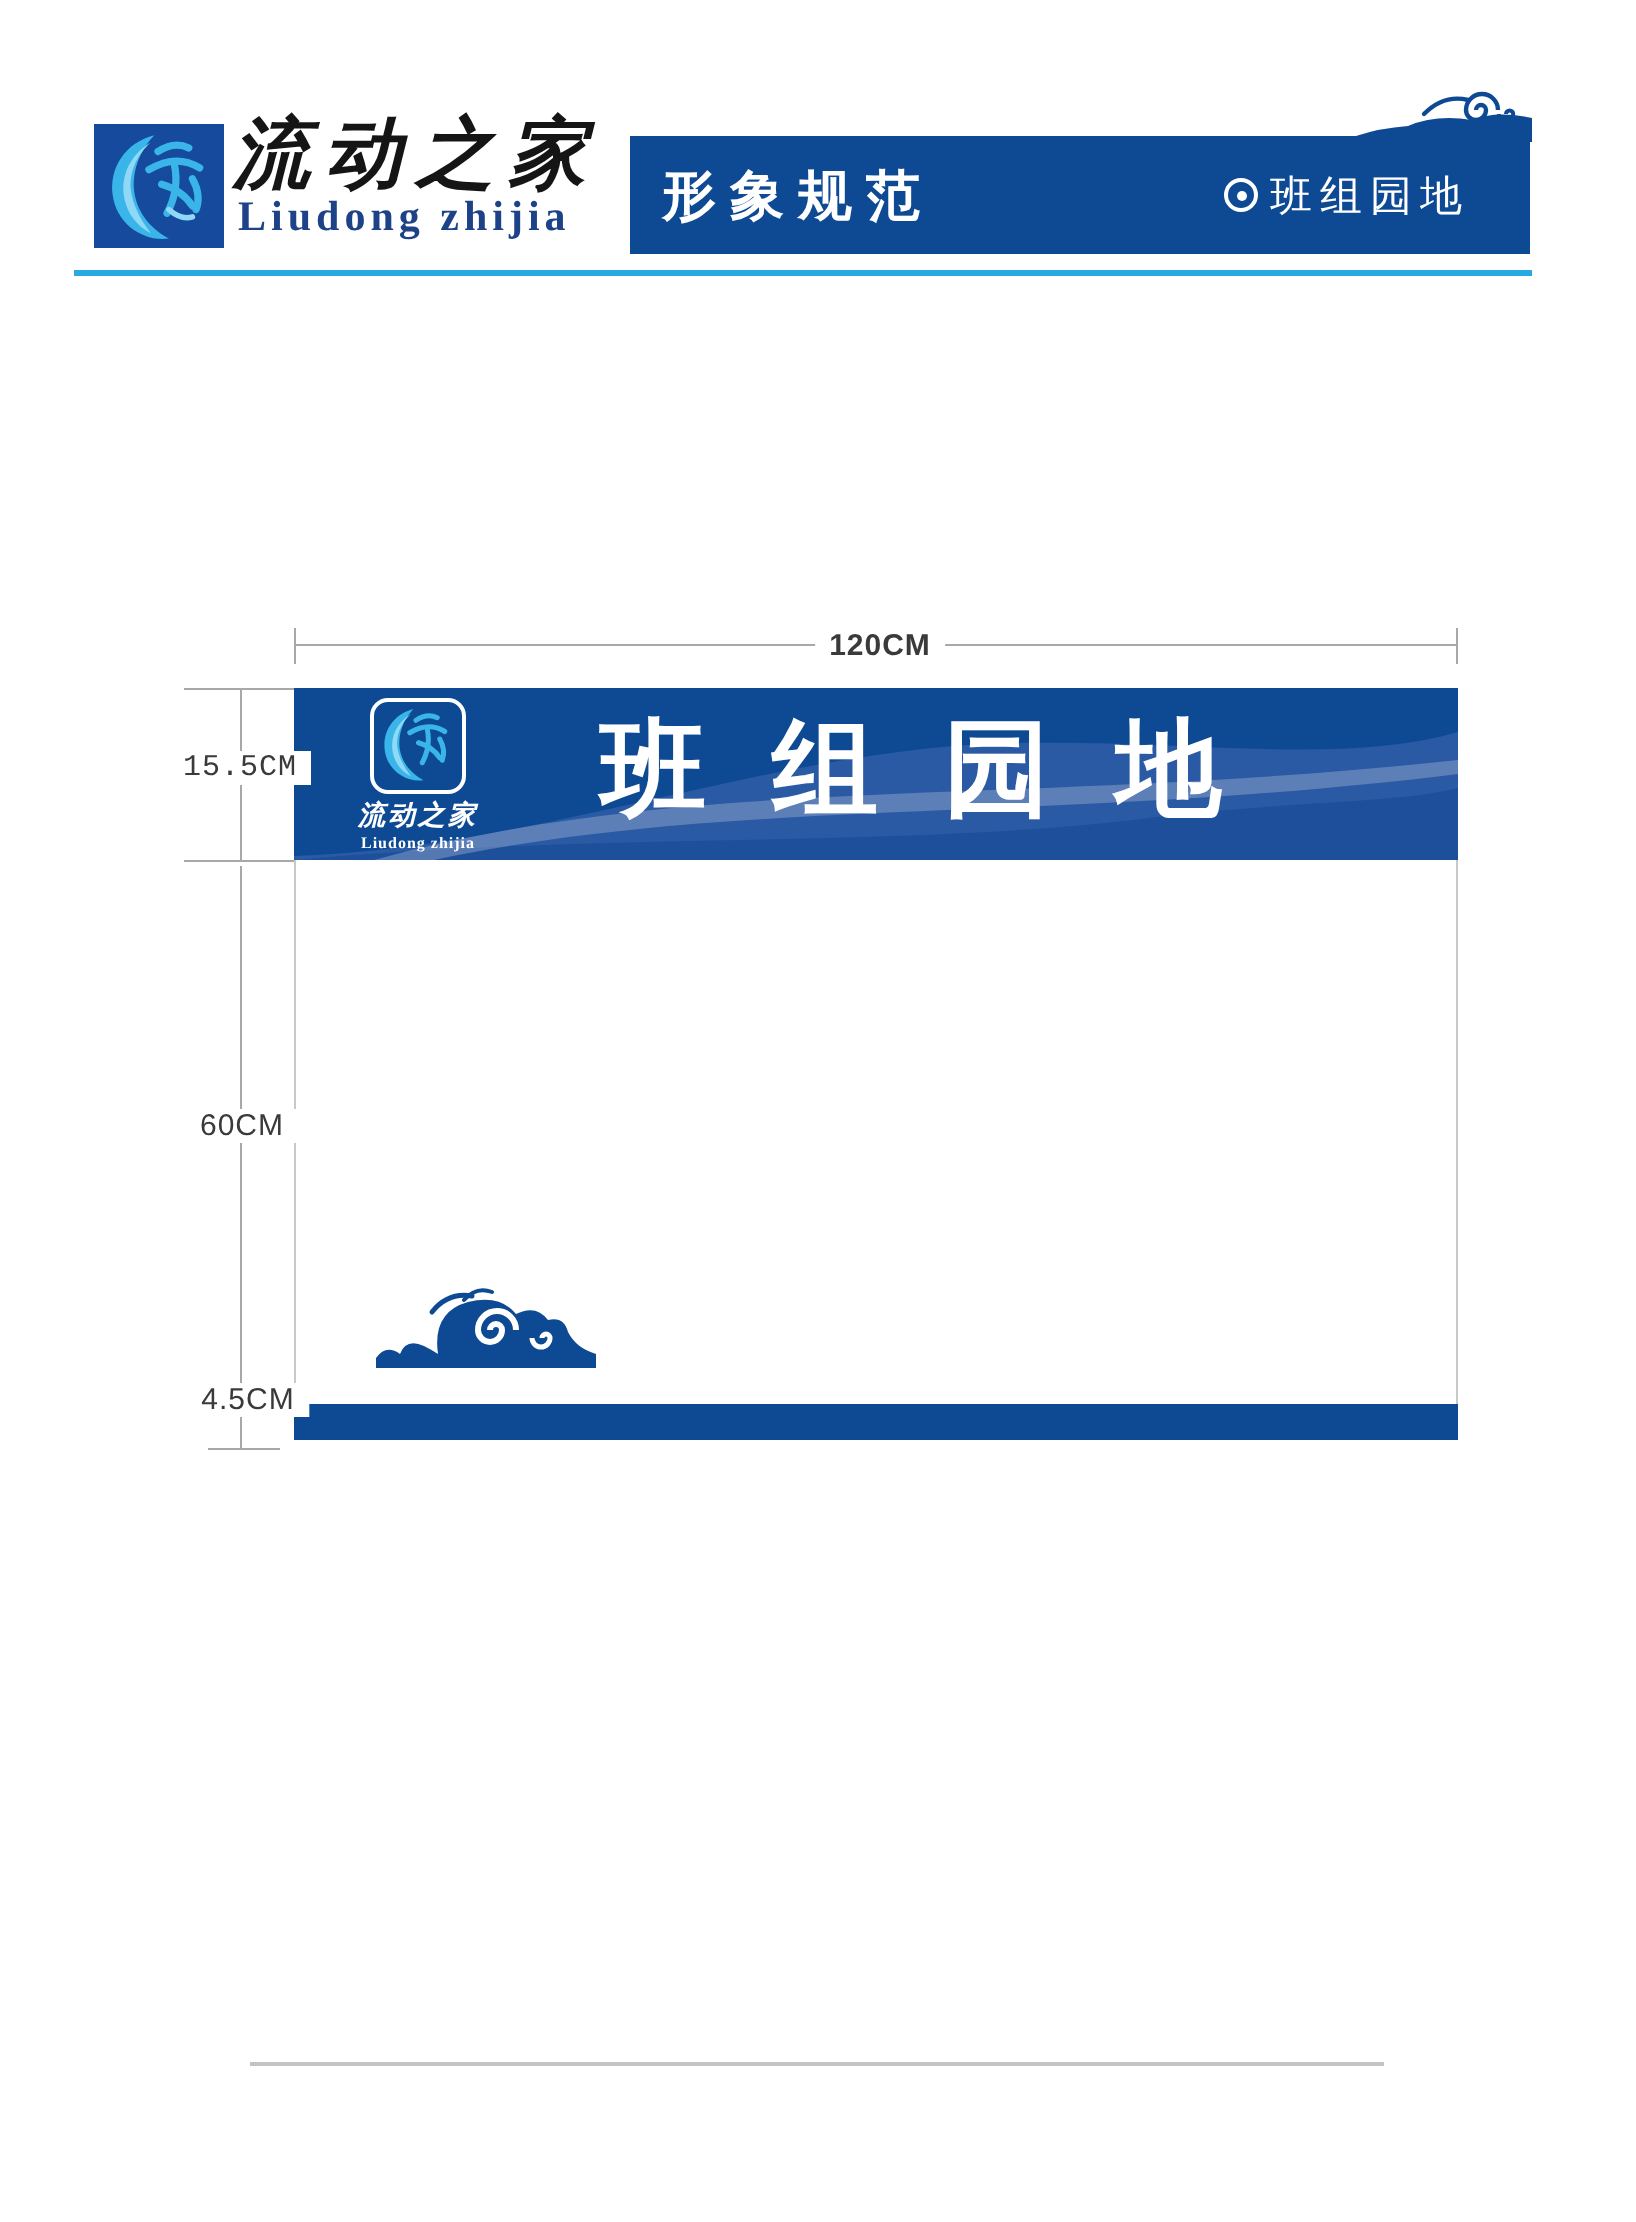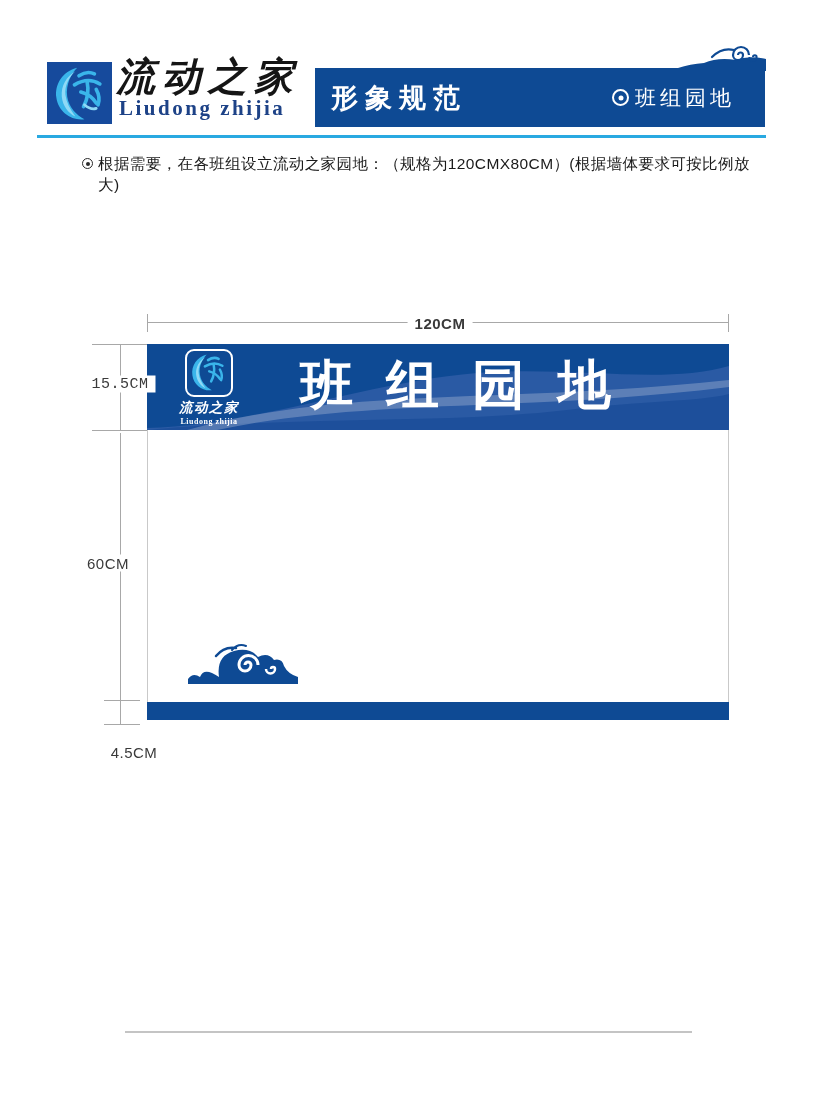--- a/index.html
+++ b/index.html
@@ -87,24 +87,20 @@
       <path d="M34,12 Q44,2 56,5" fill="none" stroke="#0e4a94" stroke-width="2.2" stroke-linecap="round"></path>
     </svg>
     <div class="page-title">形象规范</div>
     <div class="section-badge">
       <span class="bullseye"></span>
       <span class="section-label">班组园地</span>
     </div>
   </div>
   <div class="accent-line"></div>
 
-  <div class="intro">
-    <span class="dot-icon"></span>
-    <span>根据需要，在各班组设立流动之家园地：（规格为120CMX80CM）(根据墙体要求可按比例放大)</span>
-  </div>
 
   <div class="dim-line" style="left:147px;top:322px;width:582px;height:1px;"></div>
   <div class="dim-line" style="left:147px;top:314px;width:1px;height:18px;"></div>
   <div class="dim-line" style="left:728px;top:314px;width:1px;height:18px;"></div>
   <div class="dim-label" style="left:440px;top:323px;font-weight:bold;">120CM</div>
 
   <div class="sign">
     <div class="sign-header">
       <svg class="waves" width="582" height="86" viewBox="0 0 582 86" preserveAspectRatio="none">
         <path d="M0,84 C120,80 230,34 345,28 C440,24 520,40 582,22 L582,86 L0,86 Z" fill="#2a5aa4"></path>
@@ -141,22 +137,22 @@
     </div>
     <div class="sign-strip"></div>
   </div>
 
   <div class="dim-line" style="left:92px;top:344px;width:55px;height:1px;"></div>
   <div class="dim-line" style="left:92px;top:430px;width:55px;height:1px;"></div>
   <div class="dim-line" style="left:120px;top:344px;width:1px;height:86px;"></div>
   <div class="dim-label" style="left:120px;top:384px;font-family:Liberation Mono, monospace;">15.5CM</div>
 
   <div class="dim-line" style="left:120px;top:433px;width:1px;height:267px;"></div>
-  <div class="dim-label" style="left:108px;top:563px;text-align:right;">60CM</div>
+  <div class="dim-label" style="left:121px;top:563px;text-align:right;">60CM</div>
 
   <div class="dim-line" style="left:104px;top:700px;width:36px;height:1px;"></div>
   <div class="dim-line" style="left:120px;top:700px;width:1px;height:24px;"></div>
   <div class="dim-line" style="left:104px;top:724px;width:36px;height:1px;"></div>
-  <div class="dim-label" style="left:124px;top:752px;margin-left:10px;">4.5CM</div>
+  <div class="dim-label" style="left:124px;top:700px;">4.5CM</div>
 
   <div class="bottom-rule"></div>
 
 </div>
 
 </body></html>

